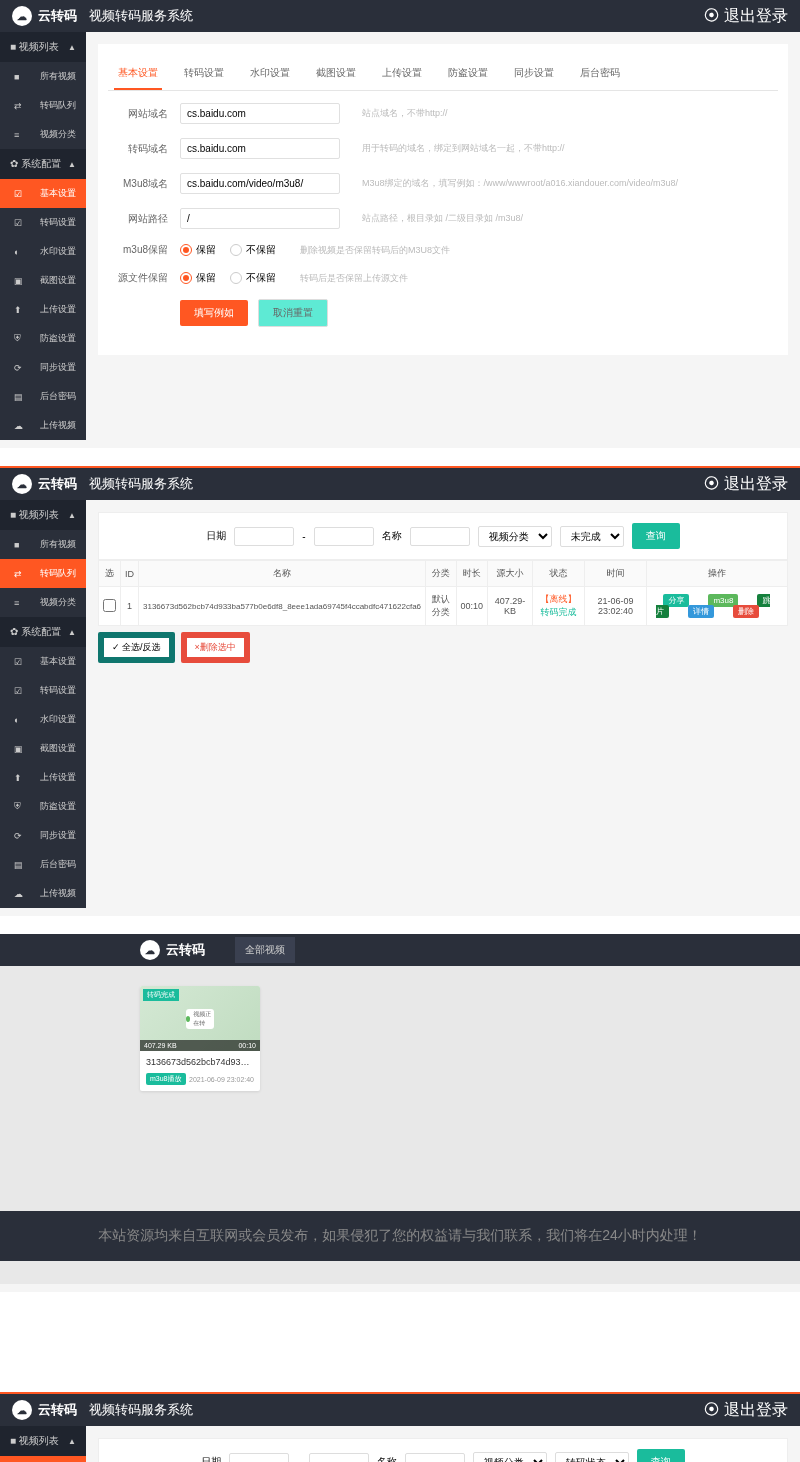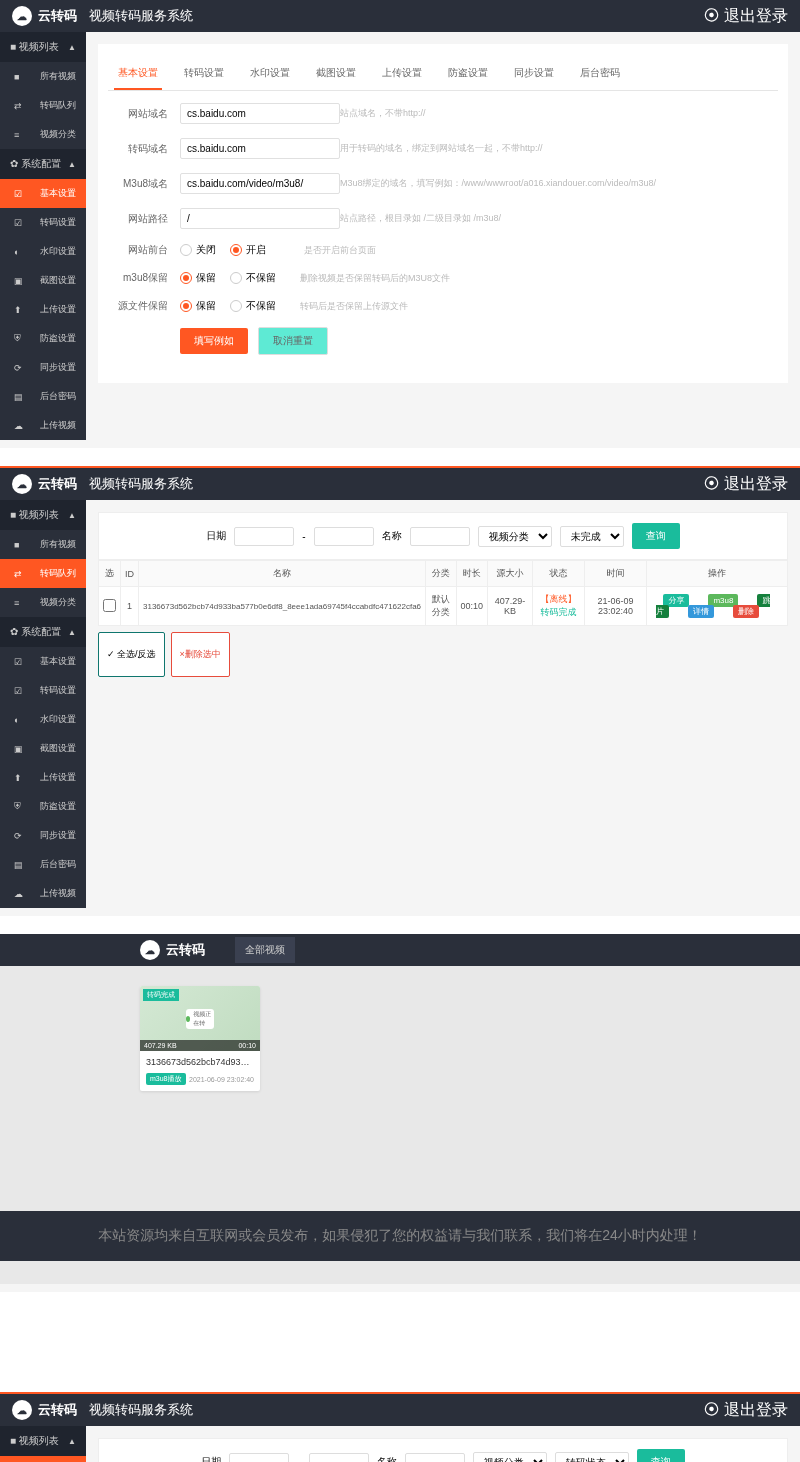--- a/index.html
+++ b/index.html
@@ -17,39 +17,39 @@
 .side-item.sub{padding-left:14px;font-size:9px}
 .arrow{font-size:8px}
 .main{flex:1;padding:12px;background:#f5f5f5}
 .tabs{display:flex;gap:18px;border-bottom:1px solid #e5e5e5;padding:0 6px}
 .tab{padding:8px 4px;font-size:10px;cursor:pointer;color:#666}
 .tab.active{color:#ff5722;border-bottom:2px solid #ff5722}
 .form{background:#fff;padding:14px 10px}
 .row{display:flex;align-items:center;margin-bottom:14px;font-size:10px}
 .label{width:60px;text-align:right;color:#666;margin-right:12px}
 .input{width:160px;padding:4px 6px;border:1px solid #e0e0e0;border-radius:2px;font-size:10px}
-.hint{color:#bbb;margin-left:0;font-size:9px}
+.hint{color:#bbb;margin-left:22px;font-size:9px}
 .radio-group{display:flex;gap:14px;align-items:center}
 .radio{display:flex;align-items:center;gap:4px;cursor:pointer}
 .radio-dot{width:12px;height:12px;border:1px solid #ccc;border-radius:50%;display:flex;align-items:center;justify-content:center}
 .radio-dot.checked{border-color:#ff5722}
 .radio-dot.checked::after{content:"";width:6px;height:6px;background:#ff5722;border-radius:50%}
 .btn{padding:6px 14px;border:none;border-radius:2px;font-size:10px;cursor:pointer}
 .btn-primary{background:#ff5722;color:#fff}
 .btn-default{background:#5eead4;border:1px solid #ddd;color:#666}
 .btn-teal{background:#1abc9c;color:#fff}
 .btn-tiny{padding:2px 5px;font-size:8px;border-radius:2px;color:#fff;margin-right:19px}
 .search-bar{display:flex;align-items:center;justify-content:center;gap:8px;padding:10px;background:#fff;border:1px solid #eee;font-size:10px}
 .sinput{padding:3px 6px;border:1px solid #ddd;border-radius:2px;font-size:10px;width:60px}
 .select{padding:3px 6px;border:1px solid #ddd;border-radius:2px;font-size:10px;background:#fff}
 table{width:100%;border-collapse:collapse;background:#fff;font-size:9px}
 th,td{padding:6px 4px;border:1px solid #eee;text-align:center;color:#555}
 th{background:#fafafa;font-weight:normal}
 .batch{display:flex;gap:6px;padding:6px 0}
-.batch-btn{padding:15px 8px;border:1px solid #0f766e;background:#fff;font-size:9px;border-radius:2px;cursor:pointer}
+.batch-btn{padding:3px 8px;border:6px solid #0f766e;background:#fff;font-size:9px;border-radius:2px;cursor:pointer}
 .batch-btn.danger{color:#e74c3c;border-color:#e74c3c}
 .green{color:#1abc9c}
 .orange{color:#ff5722}
 
 .p3{background:#e8e8e8;min-height:350px}
 .p3-header{background:#2a2f3a;height:32px;display:flex;align-items:center;padding:0 140px;gap:30px}
 .p3-logo{color:#fff;font-size:13px;font-weight:bold;display:flex;align-items:center;gap:6px}
 .p3-nav{color:#ccc;font-size:10px;background:#3a4050;padding:6px 10px}
 .card{background:#fff;width:120px;margin:20px 0 0 140px;border-radius:2px;overflow:hidden;box-shadow:0 1px 3px rgba(0,0,0,0.1)}
 .card-img{height:65px;background:linear-gradient(135deg,#d4e8d4,#c0dcc0);position:relative}
@@ -125,34 +125,20 @@
         <div class="row">
             <span class="label">M3u8域名</span>
             <input class="input" value="cs.baidu.com/video/m3u8/" style="">
             <span class="hint">M3u8绑定的域名，填写例如：/www/wwwroot/a016.xiandouer.com/video/m3u8/</span>
           </div>
         <div class="row">
             <span class="label">网站路径</span>
             <input class="input" value="/" style="">
             <span class="hint">站点路径，根目录如 /二级目录如 /m3u8/</span>
           </div>
-        <div class="row">
-            <span class="label">网站前台</span>
-          <div class="radio-group">
-            <label class="radio">
-                <span class="radio-dot"></span>
-                <span>关闭</span>
-              </label>
-            <label class="radio">
-                <span class="radio-dot checked"></span>
-                <span>开启</span>
-              </label>
-          </div>
-          <span class="hint" style="margin-left:38px">是否开启前台页面</span>
-        </div>
         <div class="row">
             <span class="label">m3u8保留</span>
           <div class="radio-group">
             <label class="radio">
                 <span class="radio-dot checked"></span>
                 <span>保留</span>
               </label>
             <label class="radio">
                 <span class="radio-dot"></span>
                 <span>不保留</span>

